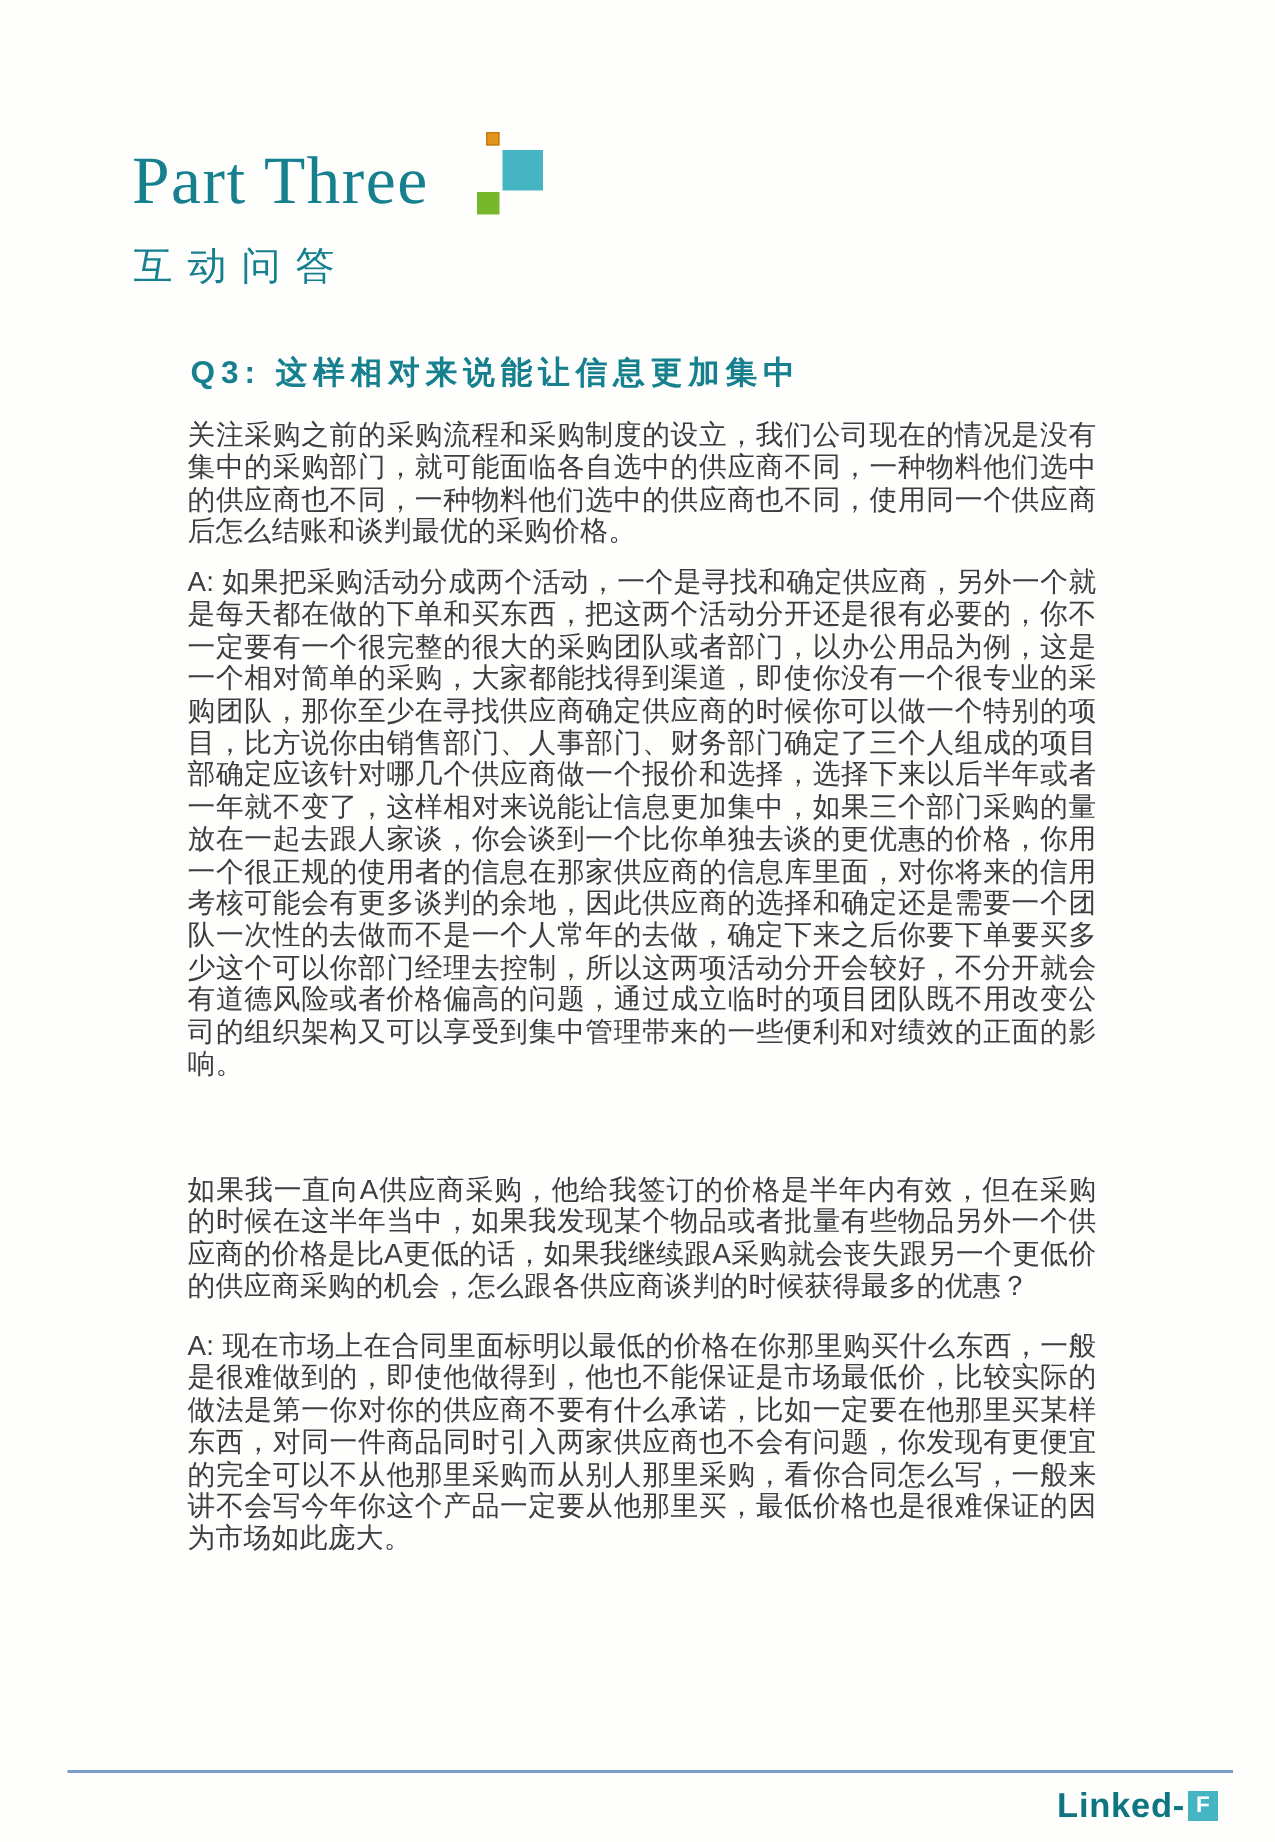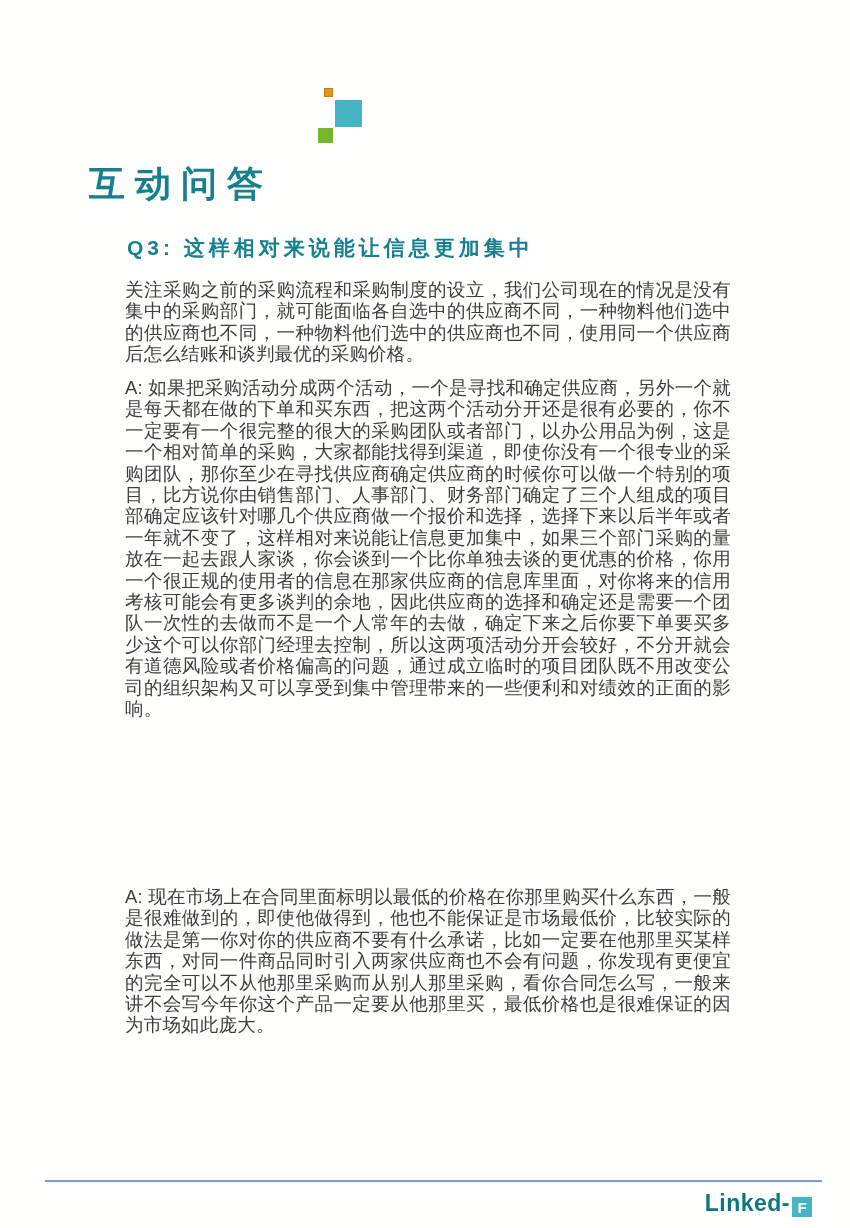--- a/index.html
+++ b/index.html
@@ -46,22 +46,22 @@
   }
   .sq-green {
     left: 0; top: 40px; width: 15px; height: 15px;
     background: var(--square-green, #77b82b);
   }
 
   .section-title {
     position: absolute;
     left: 89px;
     top: 160px;
-    font-size: 36px;
-    font-weight: 700;
+    font-size: 26px;
+    font-weight: 400;
     color: var(--heading-teal, #1b7e8e);
     letter-spacing: 10px;
   }
 
   
   .q-heading {
     position: absolute;
     left: 127px;
     width: 620px;
     font-size: 21px;
@@ -97,21 +97,21 @@
     width: 777px;
     height: 2px;
     background: var(--footer-line, #7b9bc8);
   }
 
   .logo {
     position: absolute;
     right: 38px;
     top: 1190px;
     display: flex;
-    align-items: flex-end;
+    align-items: center;
     gap: 2px;
   }
   .logo-text {
     font-size: 23px;
     font-weight: 700;
     color: var(--logo-teal, #0e7680);
     letter-spacing: 0.5px;
   }
   .logo-badge {
     display: inline-flex;
@@ -124,33 +124,35 @@
     font-size: 15px;
     font-weight: 700;
     line-height: 1;
   }
 </style>
 </head>
 <body>
 
 <div class="page">
 
+  <div class="part-title">Part Three</div>
 
   <div class="squares">
     <div class="sq sq-orange"></div>
     <div class="sq sq-teal"></div>
     <div class="sq sq-green"></div>
   </div>
 
   <div class="section-title">互动问答</div>
 
   <div class="q-heading q3-heading">Q3: 这样相对来说能让信息更加集中</div>
   <div class="body-text p-q3">关注采购之前的采购流程和采购制度的设立，我们公司现在的情况是没有集中的采购部门，就可能面临各自选中的供应商不同，一种物料他们选中的供应商也不同，一种物料他们选中的供应商也不同，使用同一个供应商后怎么结账和谈判最优的采购价格。</div>
   <div class="body-text p-a3">A: 如果把采购活动分成两个活动，一个是寻找和确定供应商，另外一个就是每天都在做的下单和买东西，把这两个活动分开还是很有必要的，你不一定要有一个很完整的很大的采购团队或者部门，以办公用品为例，这是一个相对简单的采购，大家都能找得到渠道，即使你没有一个很专业的采购团队，那你至少在寻找供应商确定供应商的时候你可以做一个特别的项目，比方说你由销售部门、人事部门、财务部门确定了三个人组成的项目部确定应该针对哪几个供应商做一个报价和选择，选择下来以后半年或者一年就不变了，这样相对来说能让信息更加集中，如果三个部门采购的量放在一起去跟人家谈，你会谈到一个比你单独去谈的更优惠的价格，你用一个很正规的使用者的信息在那家供应商的信息库里面，对你将来的信用考核可能会有更多谈判的余地，因此供应商的选择和确定还是需要一个团队一次性的去做而不是一个人常年的去做，确定下来之后你要下单要买多少这个可以你部门经理去控制，所以这两项活动分开会较好，不分开就会有道德风险或者价格偏高的问题，通过成立临时的项目团队既不用改变公司的组织架构又可以享受到集中管理带来的一些便利和对绩效的正面的影响。</div>
 
+  <div class="body-text p-q4">如果我一直向A供应商采购，他给我签订的价格是半年内有效，但在采购的时候在这半年当中，如果我发现某个物品或者批量有些物品另外一个供应商的价格是比A更低的话，如果我继续跟A采购就会丧失跟另一个更低价的供应商采购的机会，怎么跟各供应商谈判的时候获得最多的优惠？</div>
   <div class="body-text p-a4">A: 现在市场上在合同里面标明以最低的价格在你那里购买什么东西，一般是很难做到的，即使他做得到，他也不能保证是市场最低价，比较实际的做法是第一你对你的供应商不要有什么承诺，比如一定要在他那里买某样东西，对同一件商品同时引入两家供应商也不会有问题，你发现有更便宜的完全可以不从他那里采购而从别人那里采购，看你合同怎么写，一般来讲不会写今年你这个产品一定要从他那里买，最低价格也是很难保证的因为市场如此庞大。</div>
 
   <div class="footer-divider"></div>
   <div class="logo">
     <span class="logo-text">Linked-</span>
     <span class="logo-badge">F</span>
   </div>
 
 </div>
 

